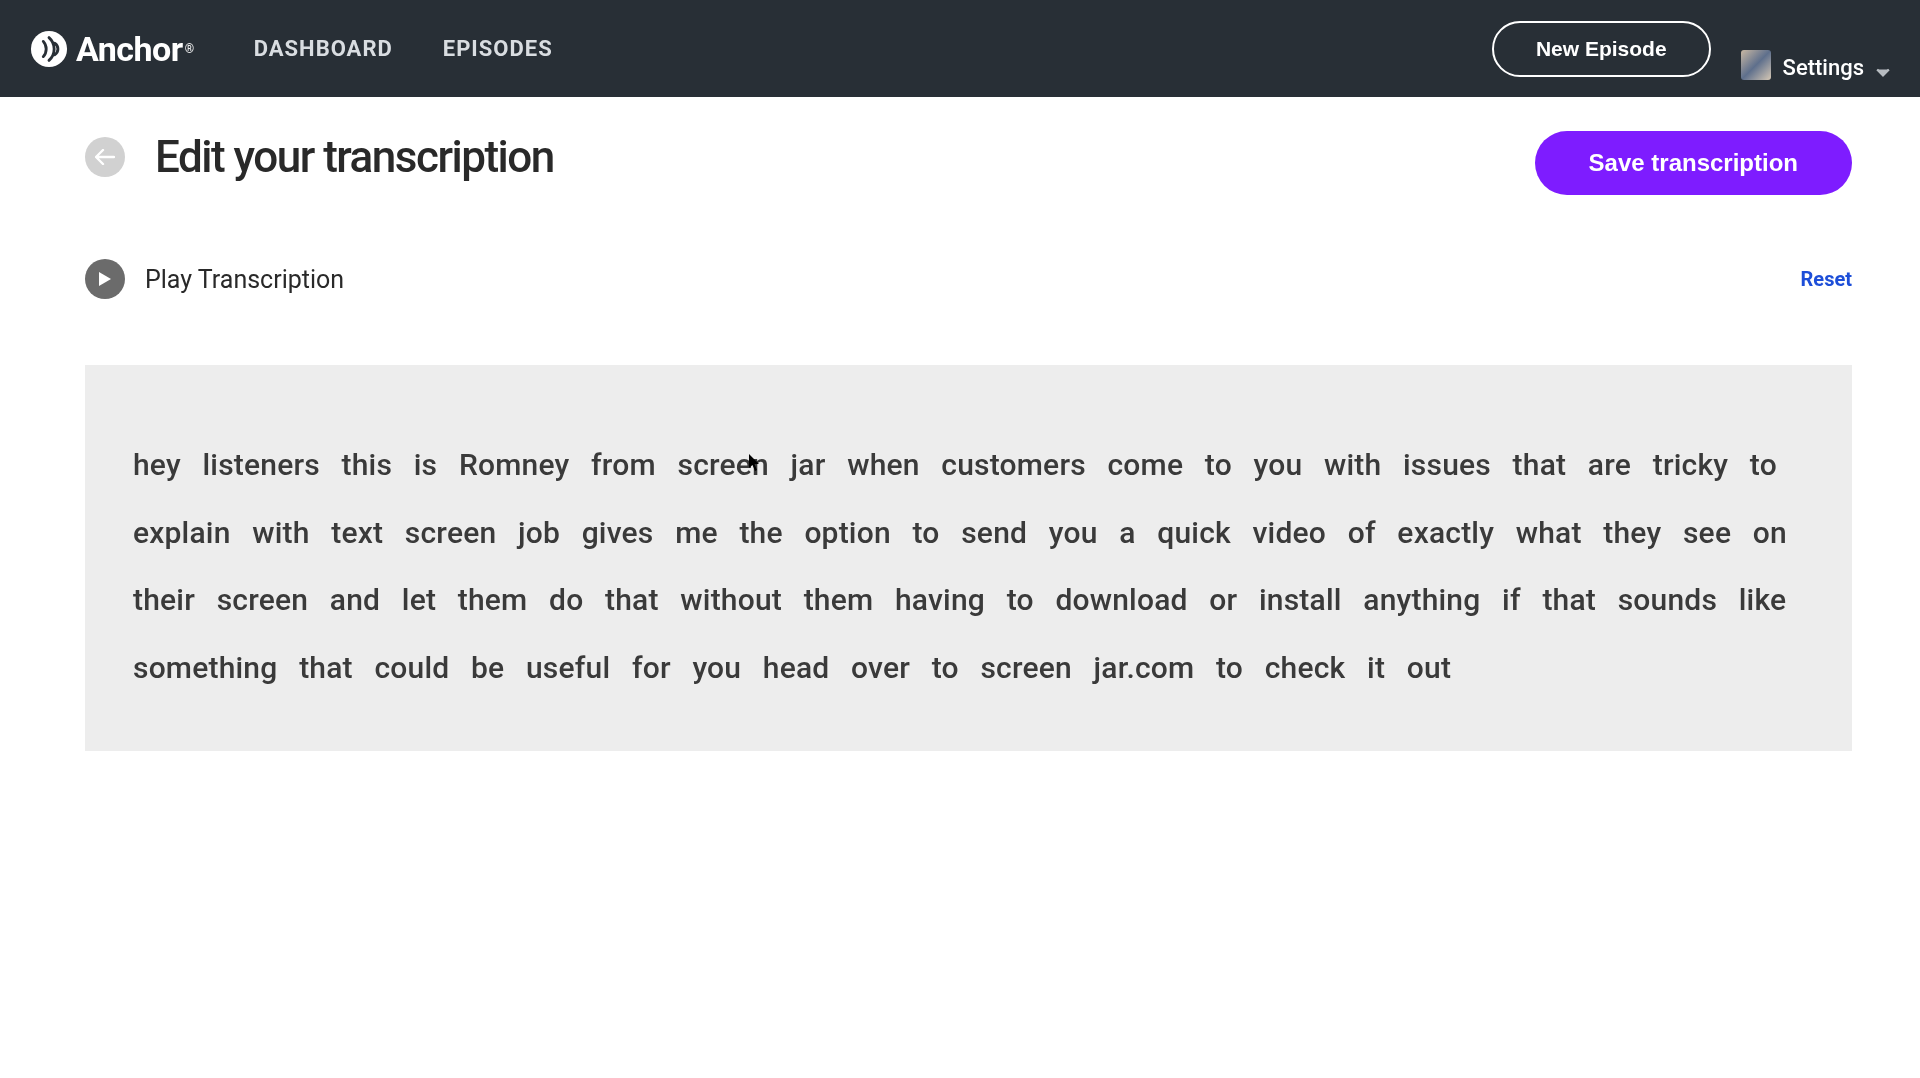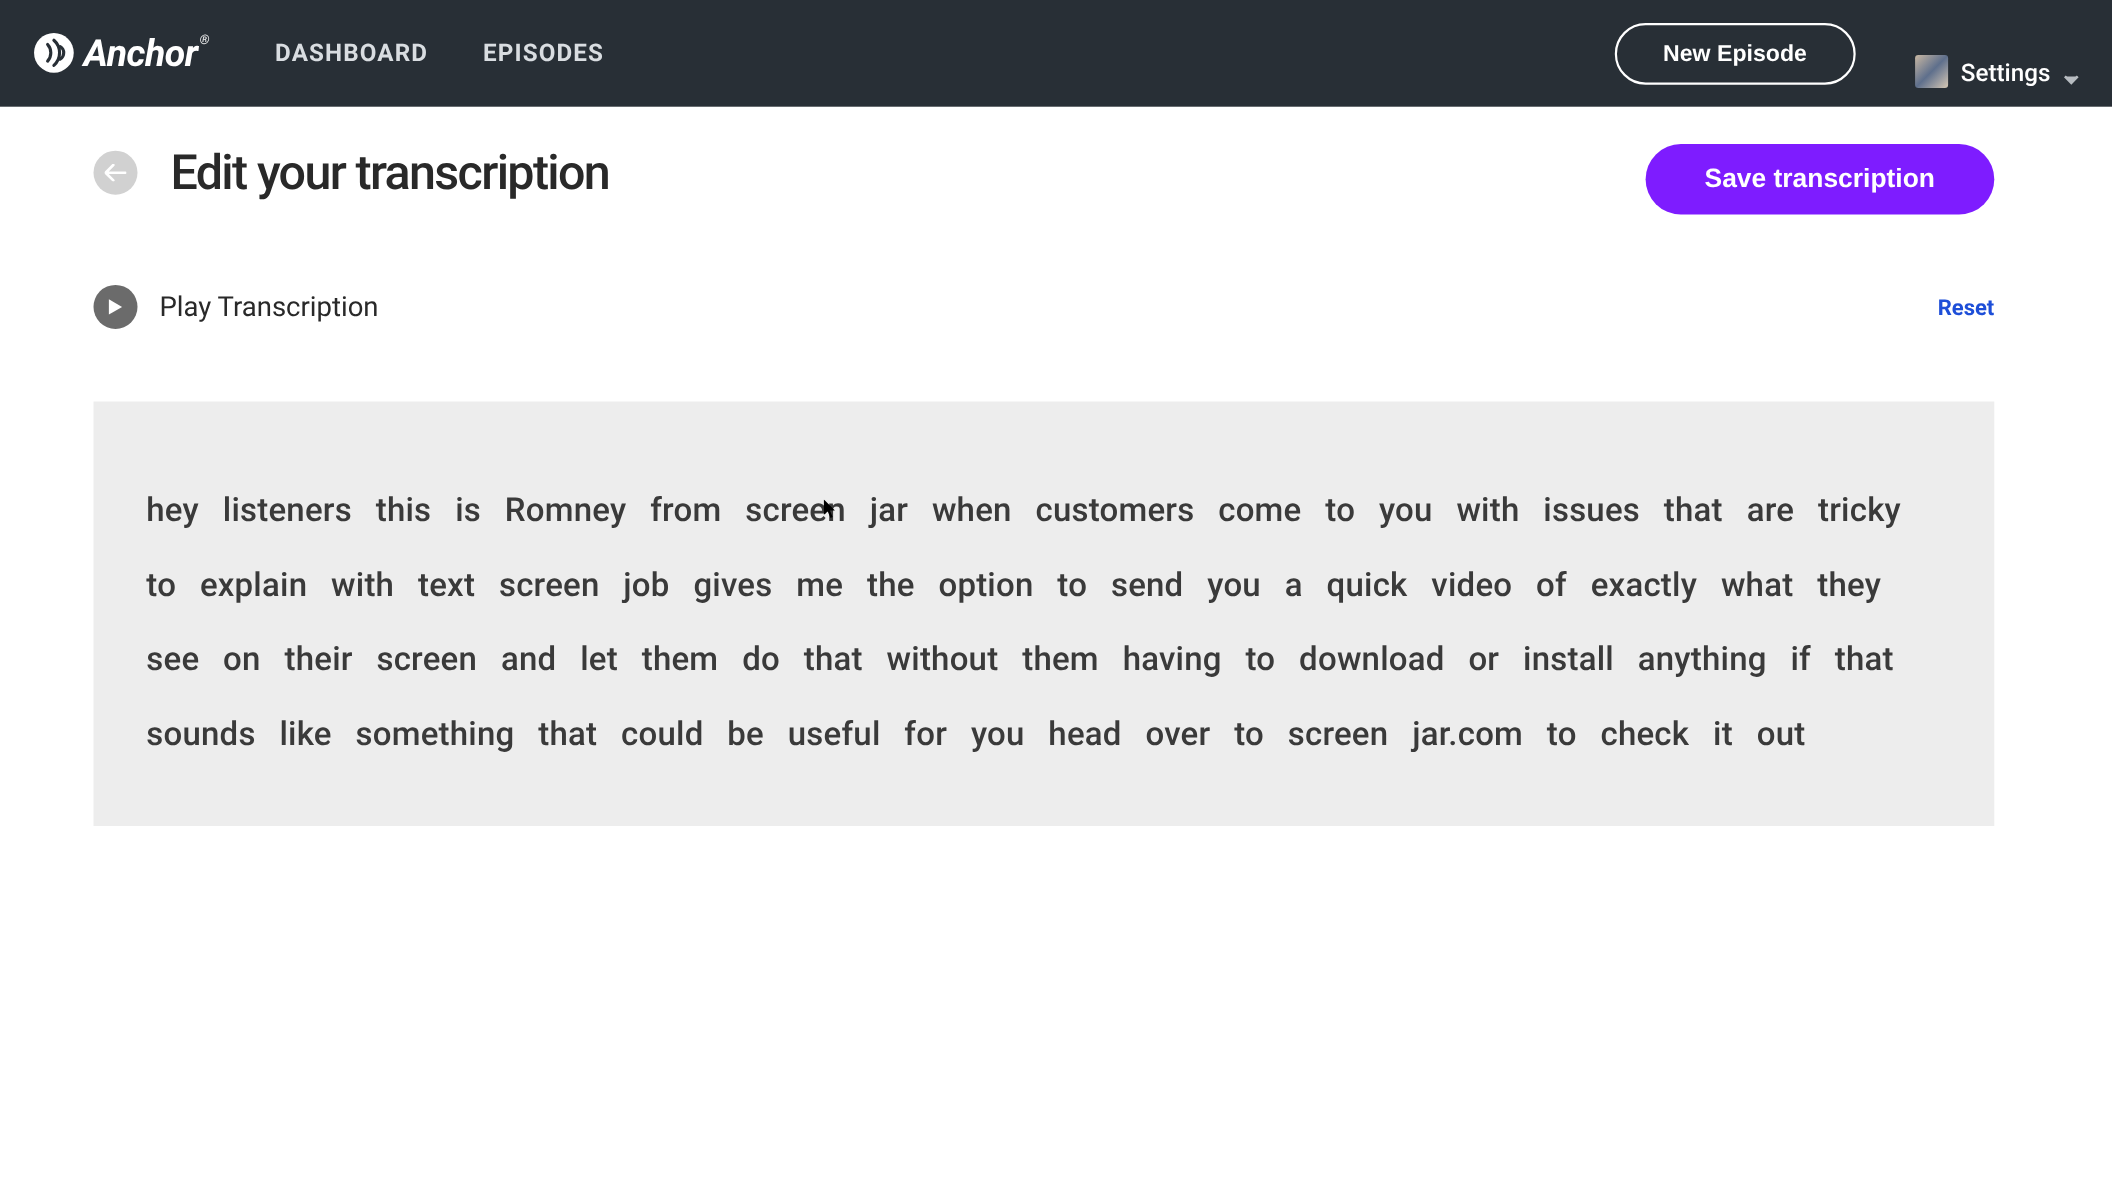--- a/index.html
+++ b/index.html
@@ -7,36 +7,36 @@
 
 .topbar {
   background: #282f36;
   height: 97px;
   display: flex;
   align-items: center;
   padding: 0 30px;
   justify-content: space-between;
 }
 .topbar-left { display: flex; align-items: center; gap: 60px; }
-.logo { display: flex; color: #fff; font-size: 34px; font-weight: 700; letter-spacing: -0.5px; font-style: italic; }
+.logo { display: flex; align-items: center; color: #fff; font-size: 34px; font-weight: 700; letter-spacing: -0.5px; }
 .logo-icon { width: 38px; height: 38px; margin-right: 8px; }
 .logo-reg { font-size: 12px; vertical-align: super; margin-left: 2px; opacity: 0.9; }
 .nav { display: flex; gap: 50px; }
 .nav a { color: #d9dde1; font-size: 22px; font-weight: 700; letter-spacing: 1px; text-decoration: none; }
-.topbar-right { display: flex; align-items: center; gap: 54px; }
+.topbar-right { display: flex; align-items: center; gap: 30px; }
 .new-episode-btn {
   border: 2px solid #fff; border-radius: 999px; background: transparent; color: #fff;
   font-size: 21px; font-weight: 600; padding: 14px 42px; cursor: pointer;
 }
 .settings-wrap { display: flex; align-items: flex-end; gap: 12px; cursor: pointer; margin-top: 32px; }
 .avatar { width: 30px; height: 30px; border-radius: 3px; background: linear-gradient(135deg,#c9b8a3 0%, #5e6f8c 50%, #d6c8b5 100%); }
 .settings-label { color: #fff; font-size: 22px; font-weight: 500; }
 .caret-icon { width: 14px; height: 14px; }
 
-.page { padding: 34px 107px 0 85px; }
+.page { padding: 34px 68px 0 85px; }
 .head-row { display: flex; justify-content: space-between; align-items: flex-start; }
 .head-left { display: flex; align-items: center; gap: 30px; }
 .back-btn {
   width: 40px; height: 40px; border-radius: 50%; background: #d1d1d1; border: none;
   display: flex; align-items: center; justify-content: center; cursor: pointer;
 }
 .page-title { font-size: 44px; font-weight: 500; color: #292929; letter-spacing: -1.5px; }
 .save-btn {
   background: #7e1cff; color: #ffffff; border: none; border-radius: 999px;
   font-size: 24px; font-weight: 700; padding: 18px 54px; cursor: pointer;

